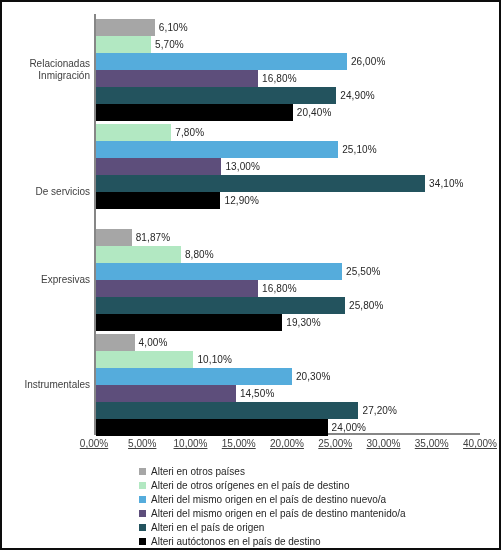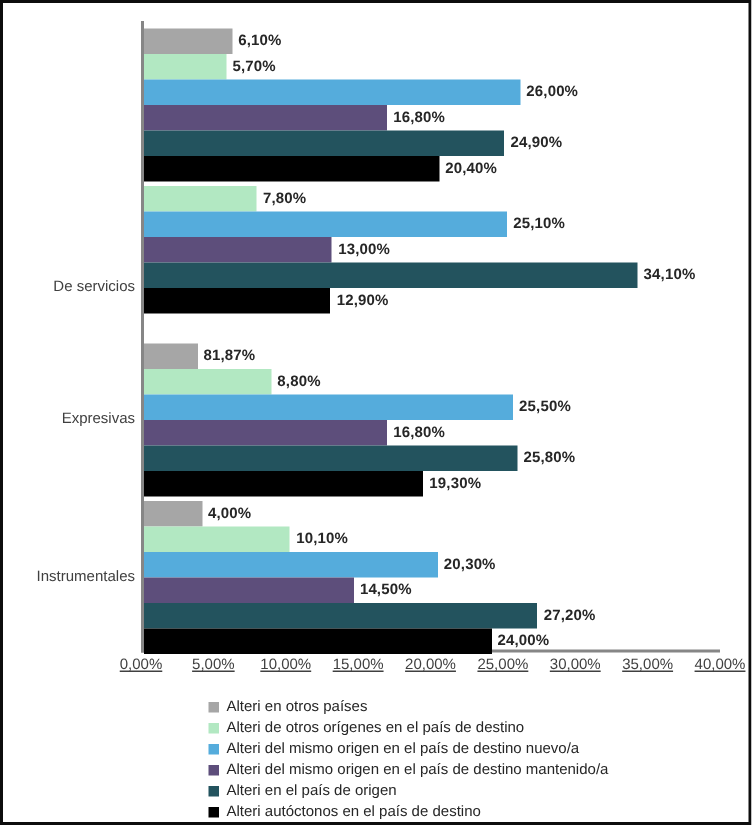--- a/index.html
+++ b/index.html
@@ -31,21 +31,20 @@
     border-left: 2px solid #868686;
     border-bottom: 2px solid #868686;
     background: #ffffff;
   }
 
   .group {
     position: absolute;
     left: 0;
     width: 100%;
     height: 102px;
-    font-weight: bold;
   }
   .bar-row {
     position: relative;
     height: 17px;
     width: 100%;
   }
   .bar {
     position: absolute;
     left: 0;
     top: 0;
@@ -125,20 +124,22 @@
     white-space: nowrap;
     line-height: 13px;
   }
 </style>
 </head>
 <body>
 
 <div id="chart-frame">
 
   <div id="cat-labels">
+      <div class="cat-label" style="top: 44px;">Relacionadas
+Inmigración</div>
       <div class="cat-label" style="top: 172px;">De servicios</div>
       <div class="cat-label" style="top: 260px;">Expresivas</div>
       <div class="cat-label" style="top: 365px;">Instrumentales</div>
     </div>
 
   <div id="plot-area">
       <div class="group" style="top: 5px;">
         <div class="bar-row">
           <div class="bar" title="Alteri en otros países: 6,10%" style="width: 58.865px; background: rgb(166, 166, 166);"></div>
           <div class="bar-label" style="left: 58.865px;">6,10%</div>

